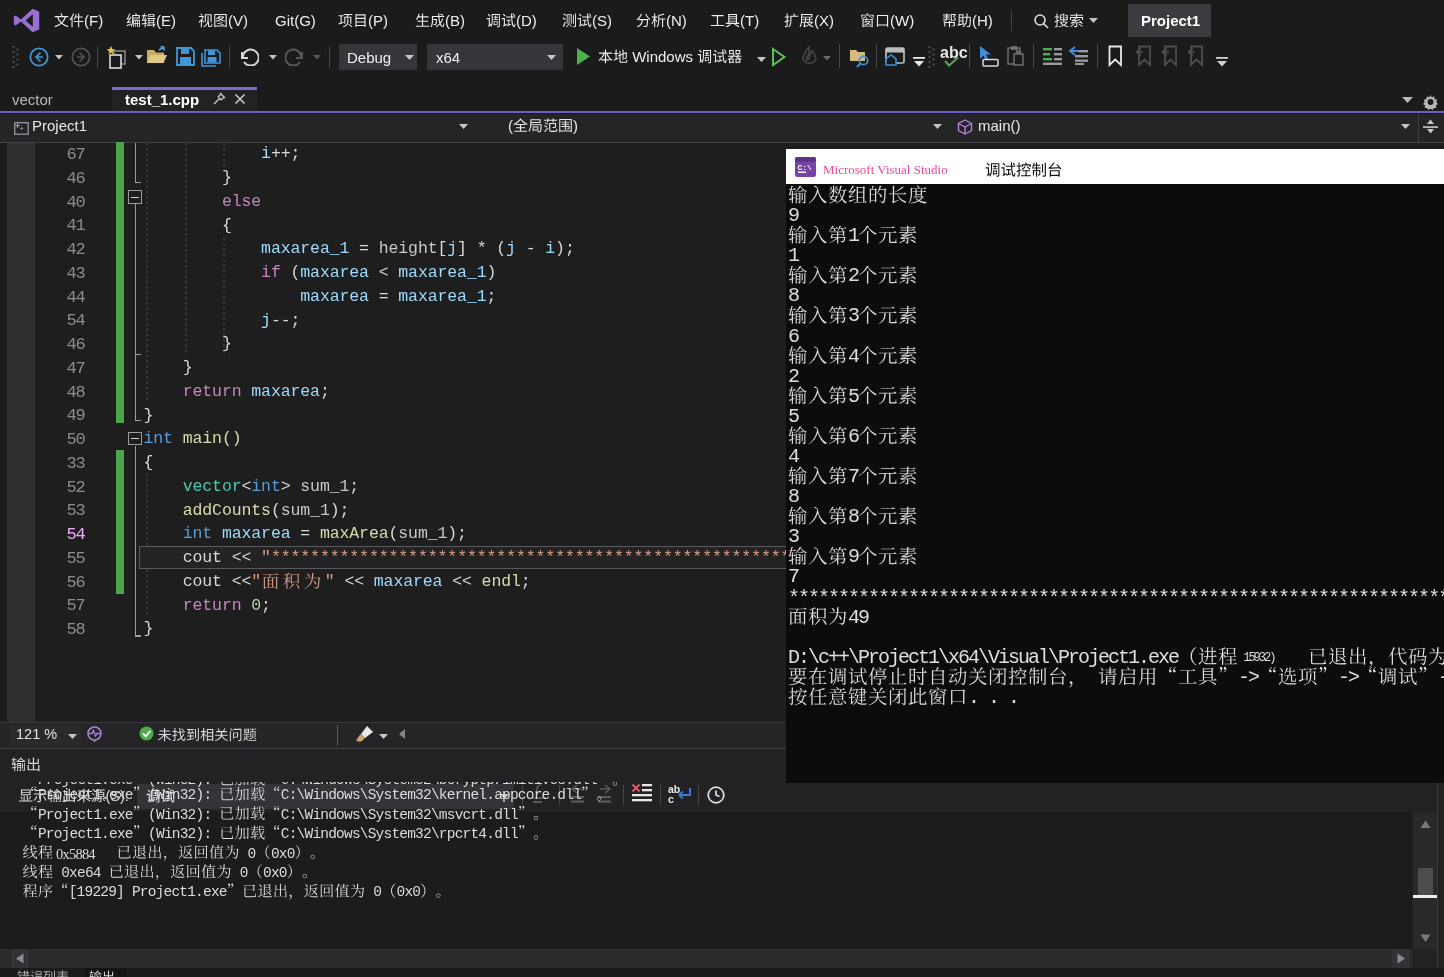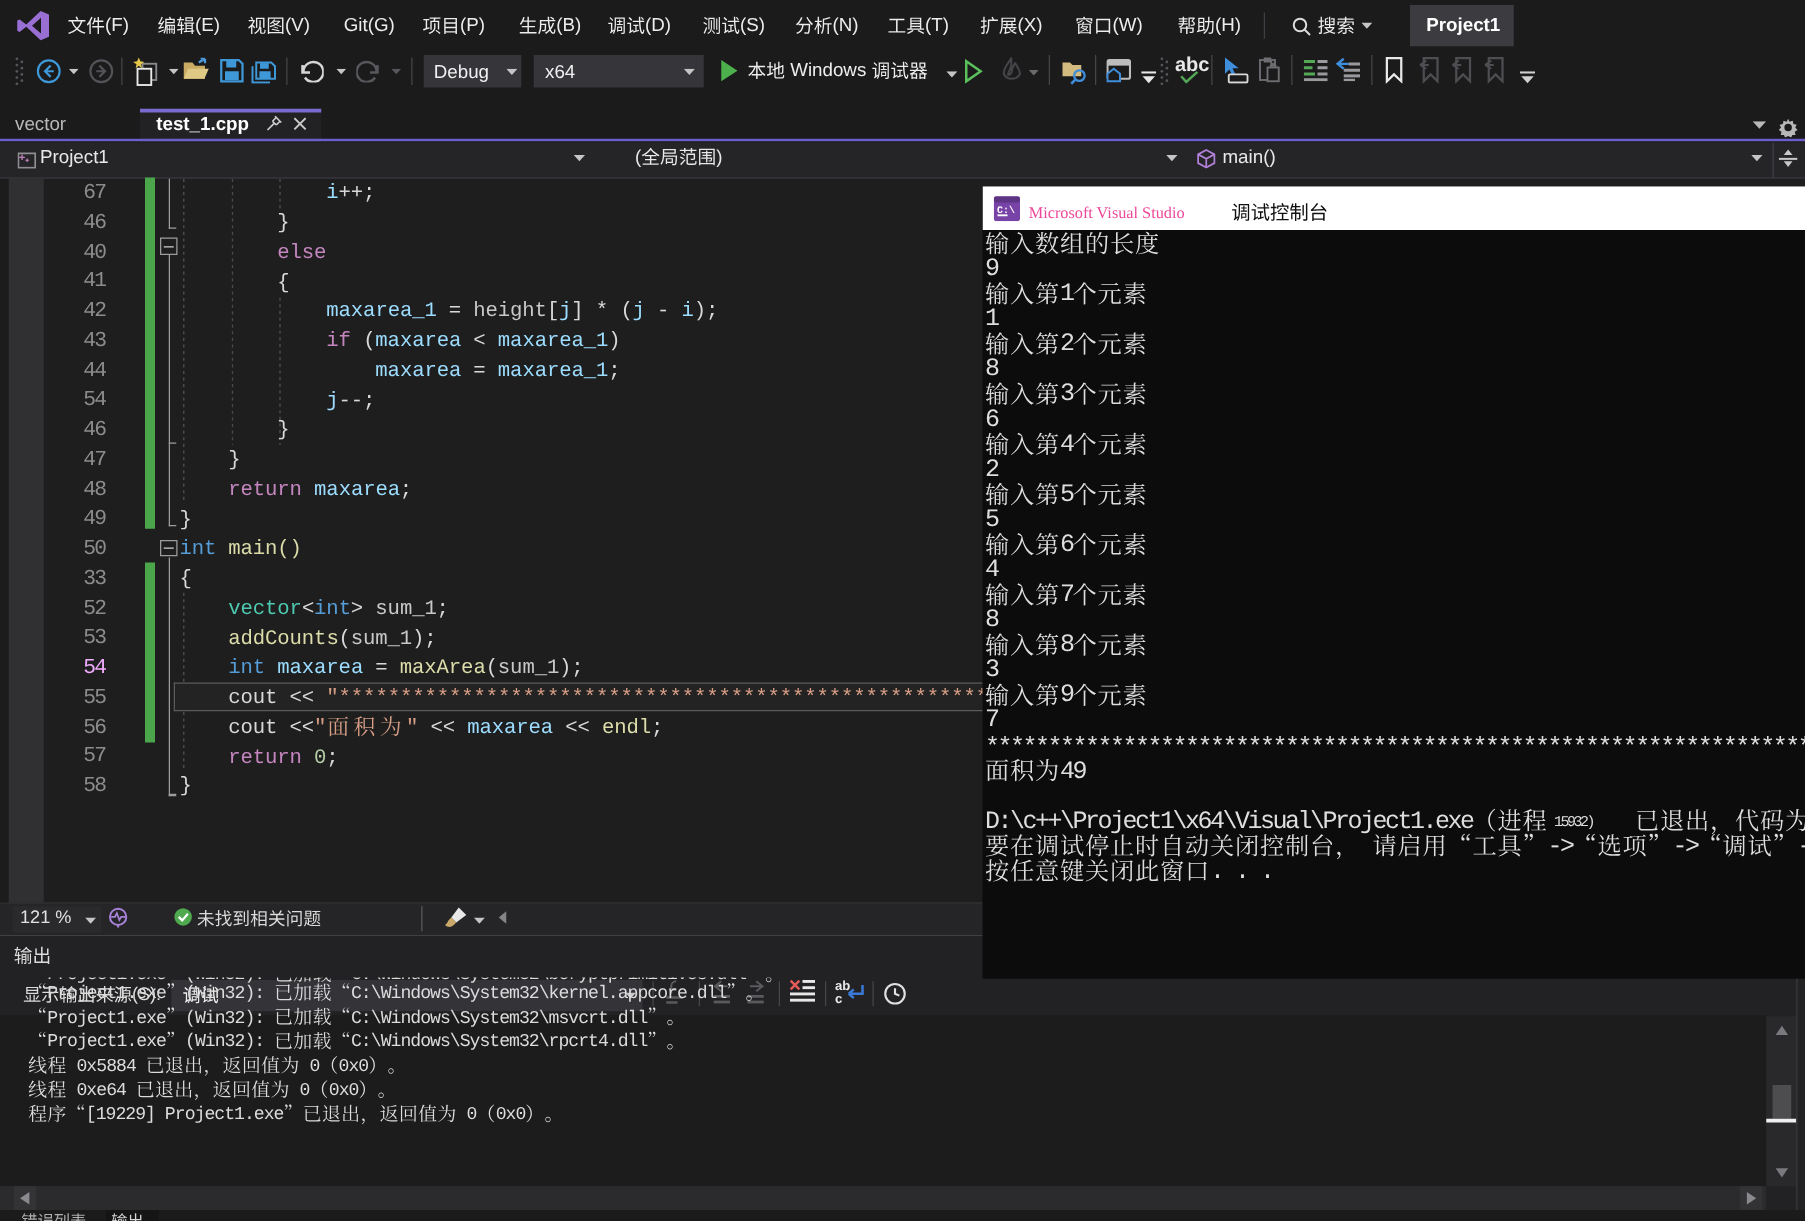--- a/index.html
+++ b/index.html
@@ -693,21 +693,21 @@
     <svg style="position:absolute;left:0;top:0;overflow:visible;pointer-events:none" width="1" height="1" fill="#dcdcdc">
       <use href="#g48" transform="translate(22.5 56.3) scale(0.01520 -0.01520)"></use>
       <use href="#g49" transform="translate(132.7 56.3) scale(0.01520 -0.01520)"></use>
       <use href="#g50" transform="translate(219.2 56.3) scale(0.01520 -0.01520)"></use>
       <use href="#g51" transform="translate(234.6 56.3) scale(0.01520 -0.01520)"></use>
       <use href="#g52" transform="translate(250.0 56.3) scale(0.01520 -0.01520)"></use>
       <use href="#g48" transform="translate(265.4 56.3) scale(0.01520 -0.01520)"></use>
       <use href="#g49" transform="translate(517.8 56.3) scale(0.01520 -0.01520)"></use>
       <use href="#g53" transform="translate(533.2 56.3) scale(0.01520 -0.01520)"></use>
     </svg>
-    <span style="position:absolute;left:53.3px;top:64.59155px;font-family:Liberation Mono, monospace;font-size:14.5px;line-height:14.5px;color:#dcdcdc;letter-spacing:-0.8px;white-space:pre"> 0x5884 </span>
+    <span style="position:absolute;left:53.3px;top:64.59155px;font-family:Liberation Serif, serif;font-size:14.5px;line-height:14.5px;color:#dcdcdc;letter-spacing:-0.8px;white-space:pre"> 0x5884 </span>
     <span style="position:absolute;left:239.70000000000005px;top:64.59155px;font-family:'Liberation Mono',monospace;font-size:14.5px;line-height:14.5px;color:#dcdcdc;letter-spacing:-0.8px;white-space:pre"> 0</span>
     <span style="position:absolute;left:270.90000000000003px;top:64.59155px;font-family:'Liberation Mono',monospace;font-size:14.5px;line-height:14.5px;color:#dcdcdc;letter-spacing:-0.8px;white-space:pre">0x0</span>
     <svg style="position:absolute;left:0;top:0;overflow:visible;pointer-events:none" width="1" height="1" fill="#dcdcdc">
       <use href="#g54" transform="translate(22.5 75.7) scale(0.01520 -0.01520)"></use>
       <use href="#g55" transform="translate(37.9 75.7) scale(0.01520 -0.01520)"></use>
       <use href="#g50" transform="translate(116.5 75.7) scale(0.01520 -0.01520)"></use>
       <use href="#g56" transform="translate(131.9 75.7) scale(0.01520 -0.01520)"></use>
       <use href="#g57" transform="translate(147.3 75.7) scale(0.01520 -0.01520)"></use>
       <use href="#g58" transform="translate(162.7 75.7) scale(0.01520 -0.01520)"></use>
       <use href="#g59" transform="translate(178.1 75.7) scale(0.01520 -0.01520)"></use>

